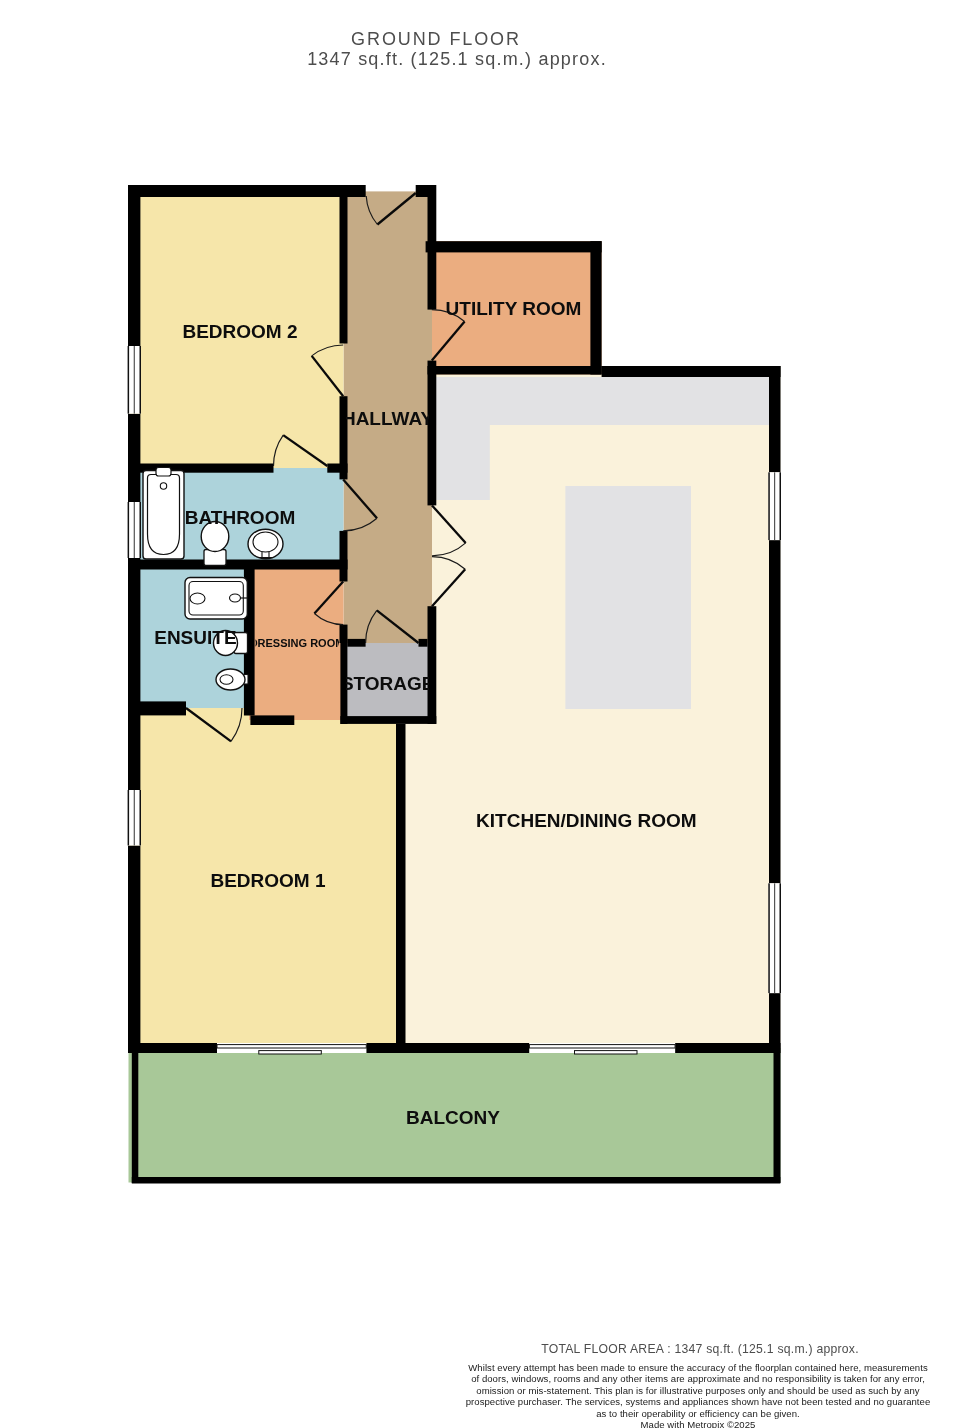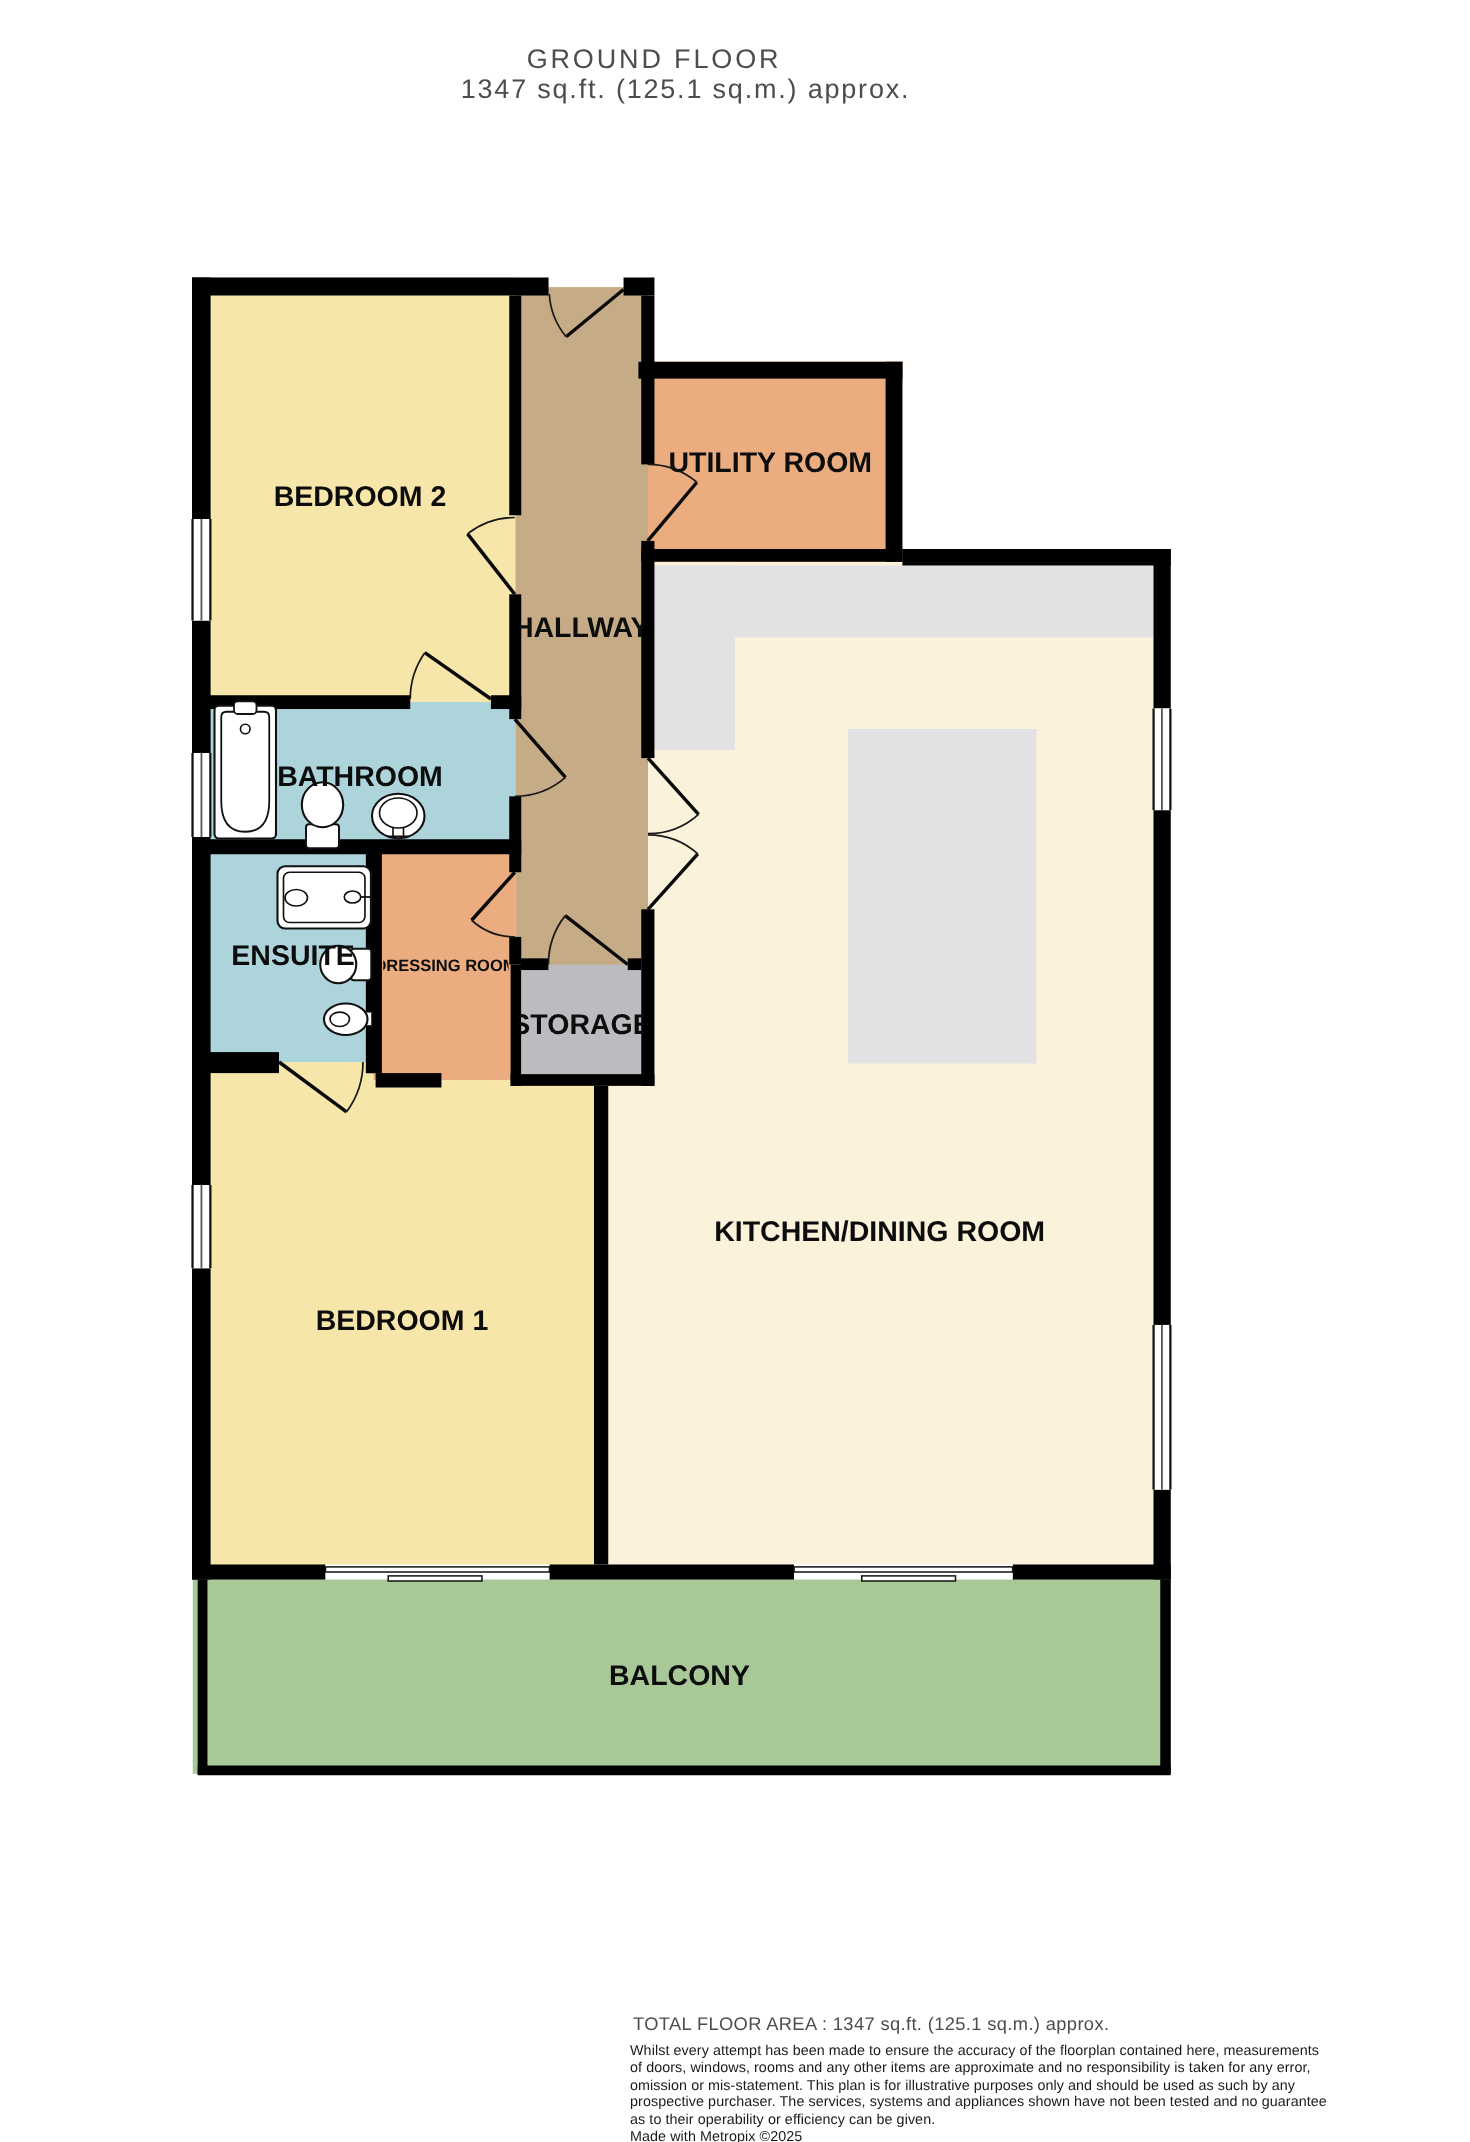--- a/index.html
+++ b/index.html
@@ -1,18 +1,18 @@
 <!DOCTYPE html>
 <html><head>
 <meta charset="utf-8">
 <style>
 html,body{margin:0;padding:0;background:#ffffff;width:980px;height:1428px;overflow:hidden;}
 #page{position:relative;width:848px;height:1428px;font-family:"Liberation Sans",sans-serif;}
 .ttl{position:absolute;width:980px;text-align:center;color:#4d4d4d;font-size:18px;}
-.ft{position:absolute;text-align:left;color:#4d4d4d;}
+.ft{position:absolute;text-align:center;color:#4d4d4d;}
 </style>
 </head>
 <body>
 <div id="page">
 
 <div class="ttl" style="left:-54px;top:29px;letter-spacing:1.9px;">GROUND FLOOR</div>
 
 <div class="ttl" style="left:-33px;top:48.5px;letter-spacing:1.2px;">1347 sq.ft. (125.1 sq.m.) approx.</div>
 
 <svg width="980" height="1428" viewBox="0 0 980 1428" style="position:absolute;left:0;top:0;">

